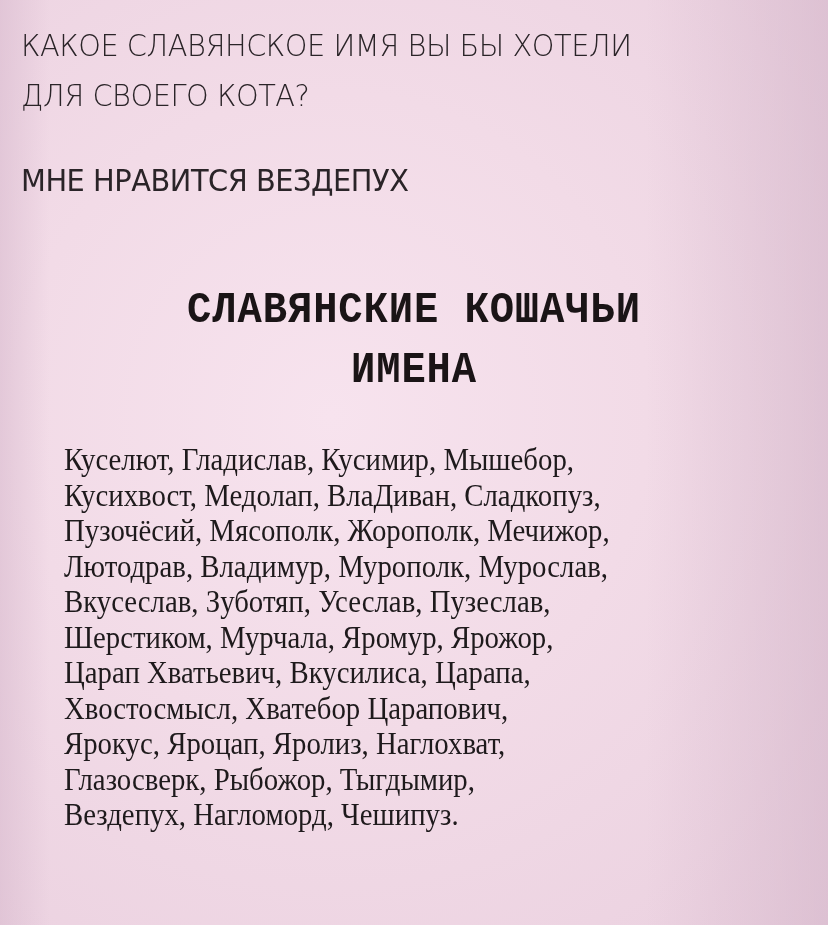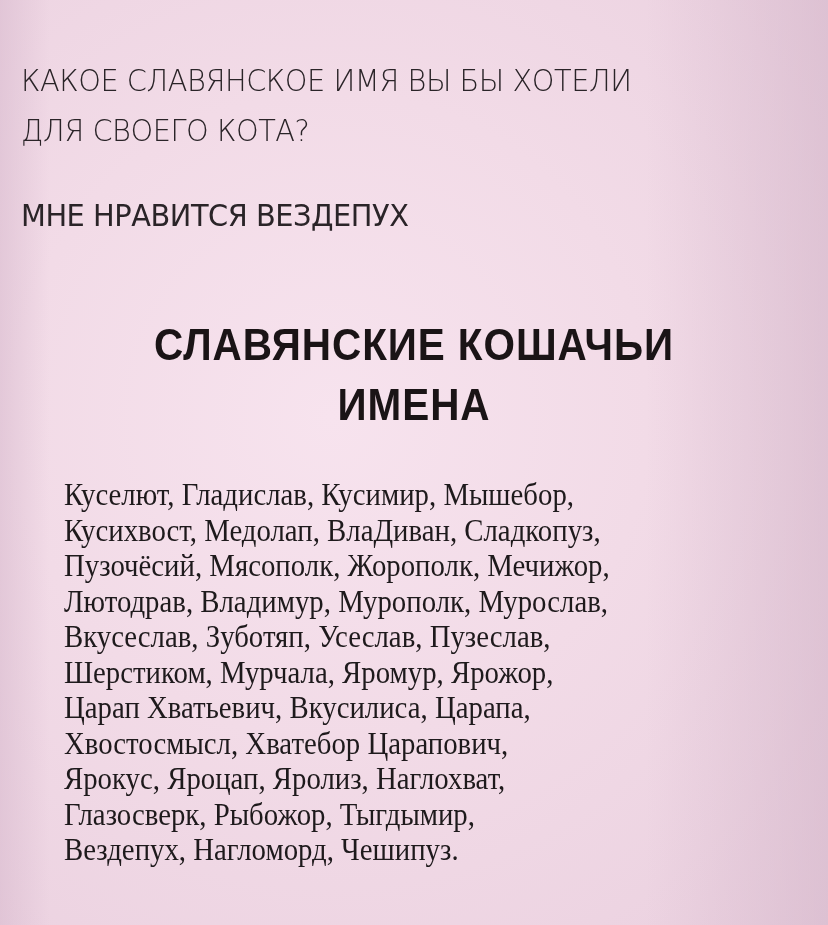--- a/index.html
+++ b/index.html
@@ -11,21 +11,20 @@
       height: 925px;
       overflow: hidden;
       position: relative;
       background:
         linear-gradient(90deg, rgba(215,185,205,0.55) 0%, rgba(255,255,255,0) 6%, rgba(255,255,255,0) 78%, rgba(210,180,200,0.55) 100%),
         radial-gradient(ellipse at 40% 45%, #f7e3ee 0%, #f2dbe7 45%, #ead0df 100%);
     }
     .page {
       position: absolute;
       inset: 0;
-      margin-top: 35px;
     }
     .question {
       position: absolute;
       left: 21px;
       top: 20px;
       width: 790px;
       font-family: "DejaVu Sans", sans-serif;
       font-weight: 300;
       font-size: 31px;
       line-height: 50px;
@@ -45,21 +44,21 @@
       letter-spacing: -0.5px;
       transform: scaleX(0.93);
       transform-origin: left top;
     }
     .heading {
       position: absolute;
       left: 0;
       width: 828px;
       top: 280px;
       text-align: center;
-      font-family: Liberation Sans, sans-serif;
+      font-family: Liberation Mono, monospace;
       font-weight: bold;
       font-size: 44px;
       line-height: 60px;
       color: #1a1416;
       letter-spacing: 1px;
     }
     .heading span {
       display: block;
       transform: scaleX(0.92);
     }

